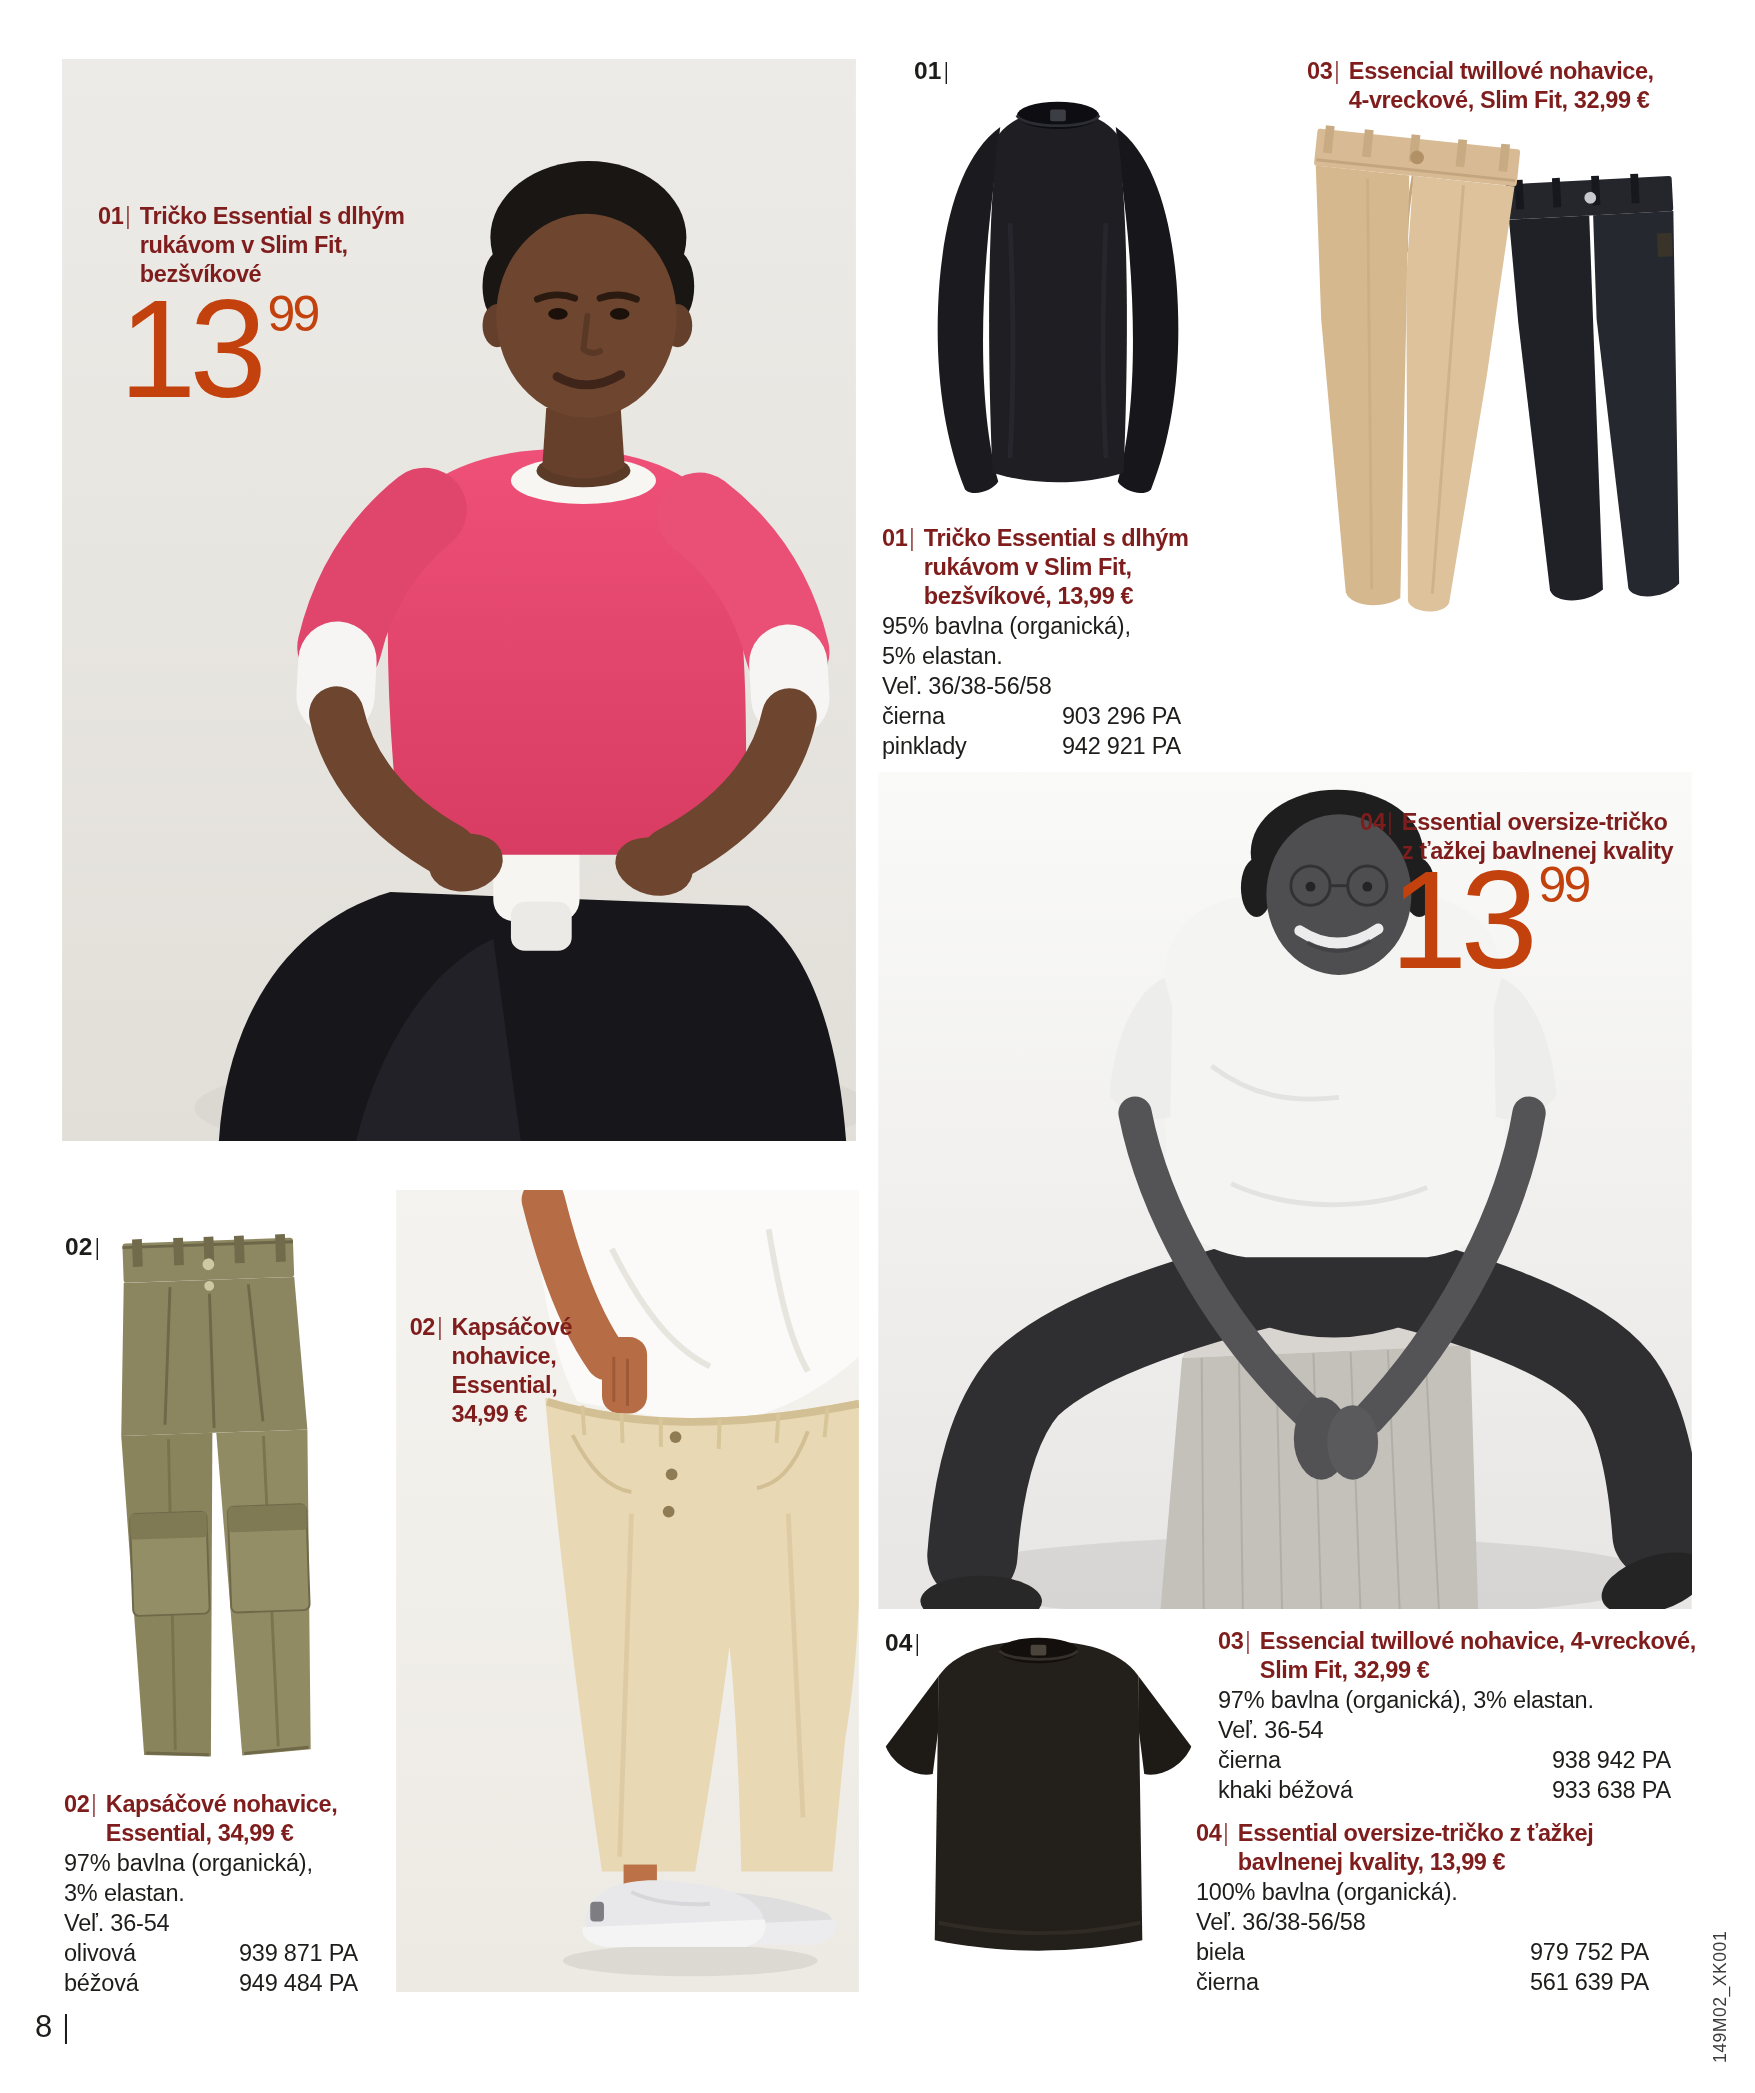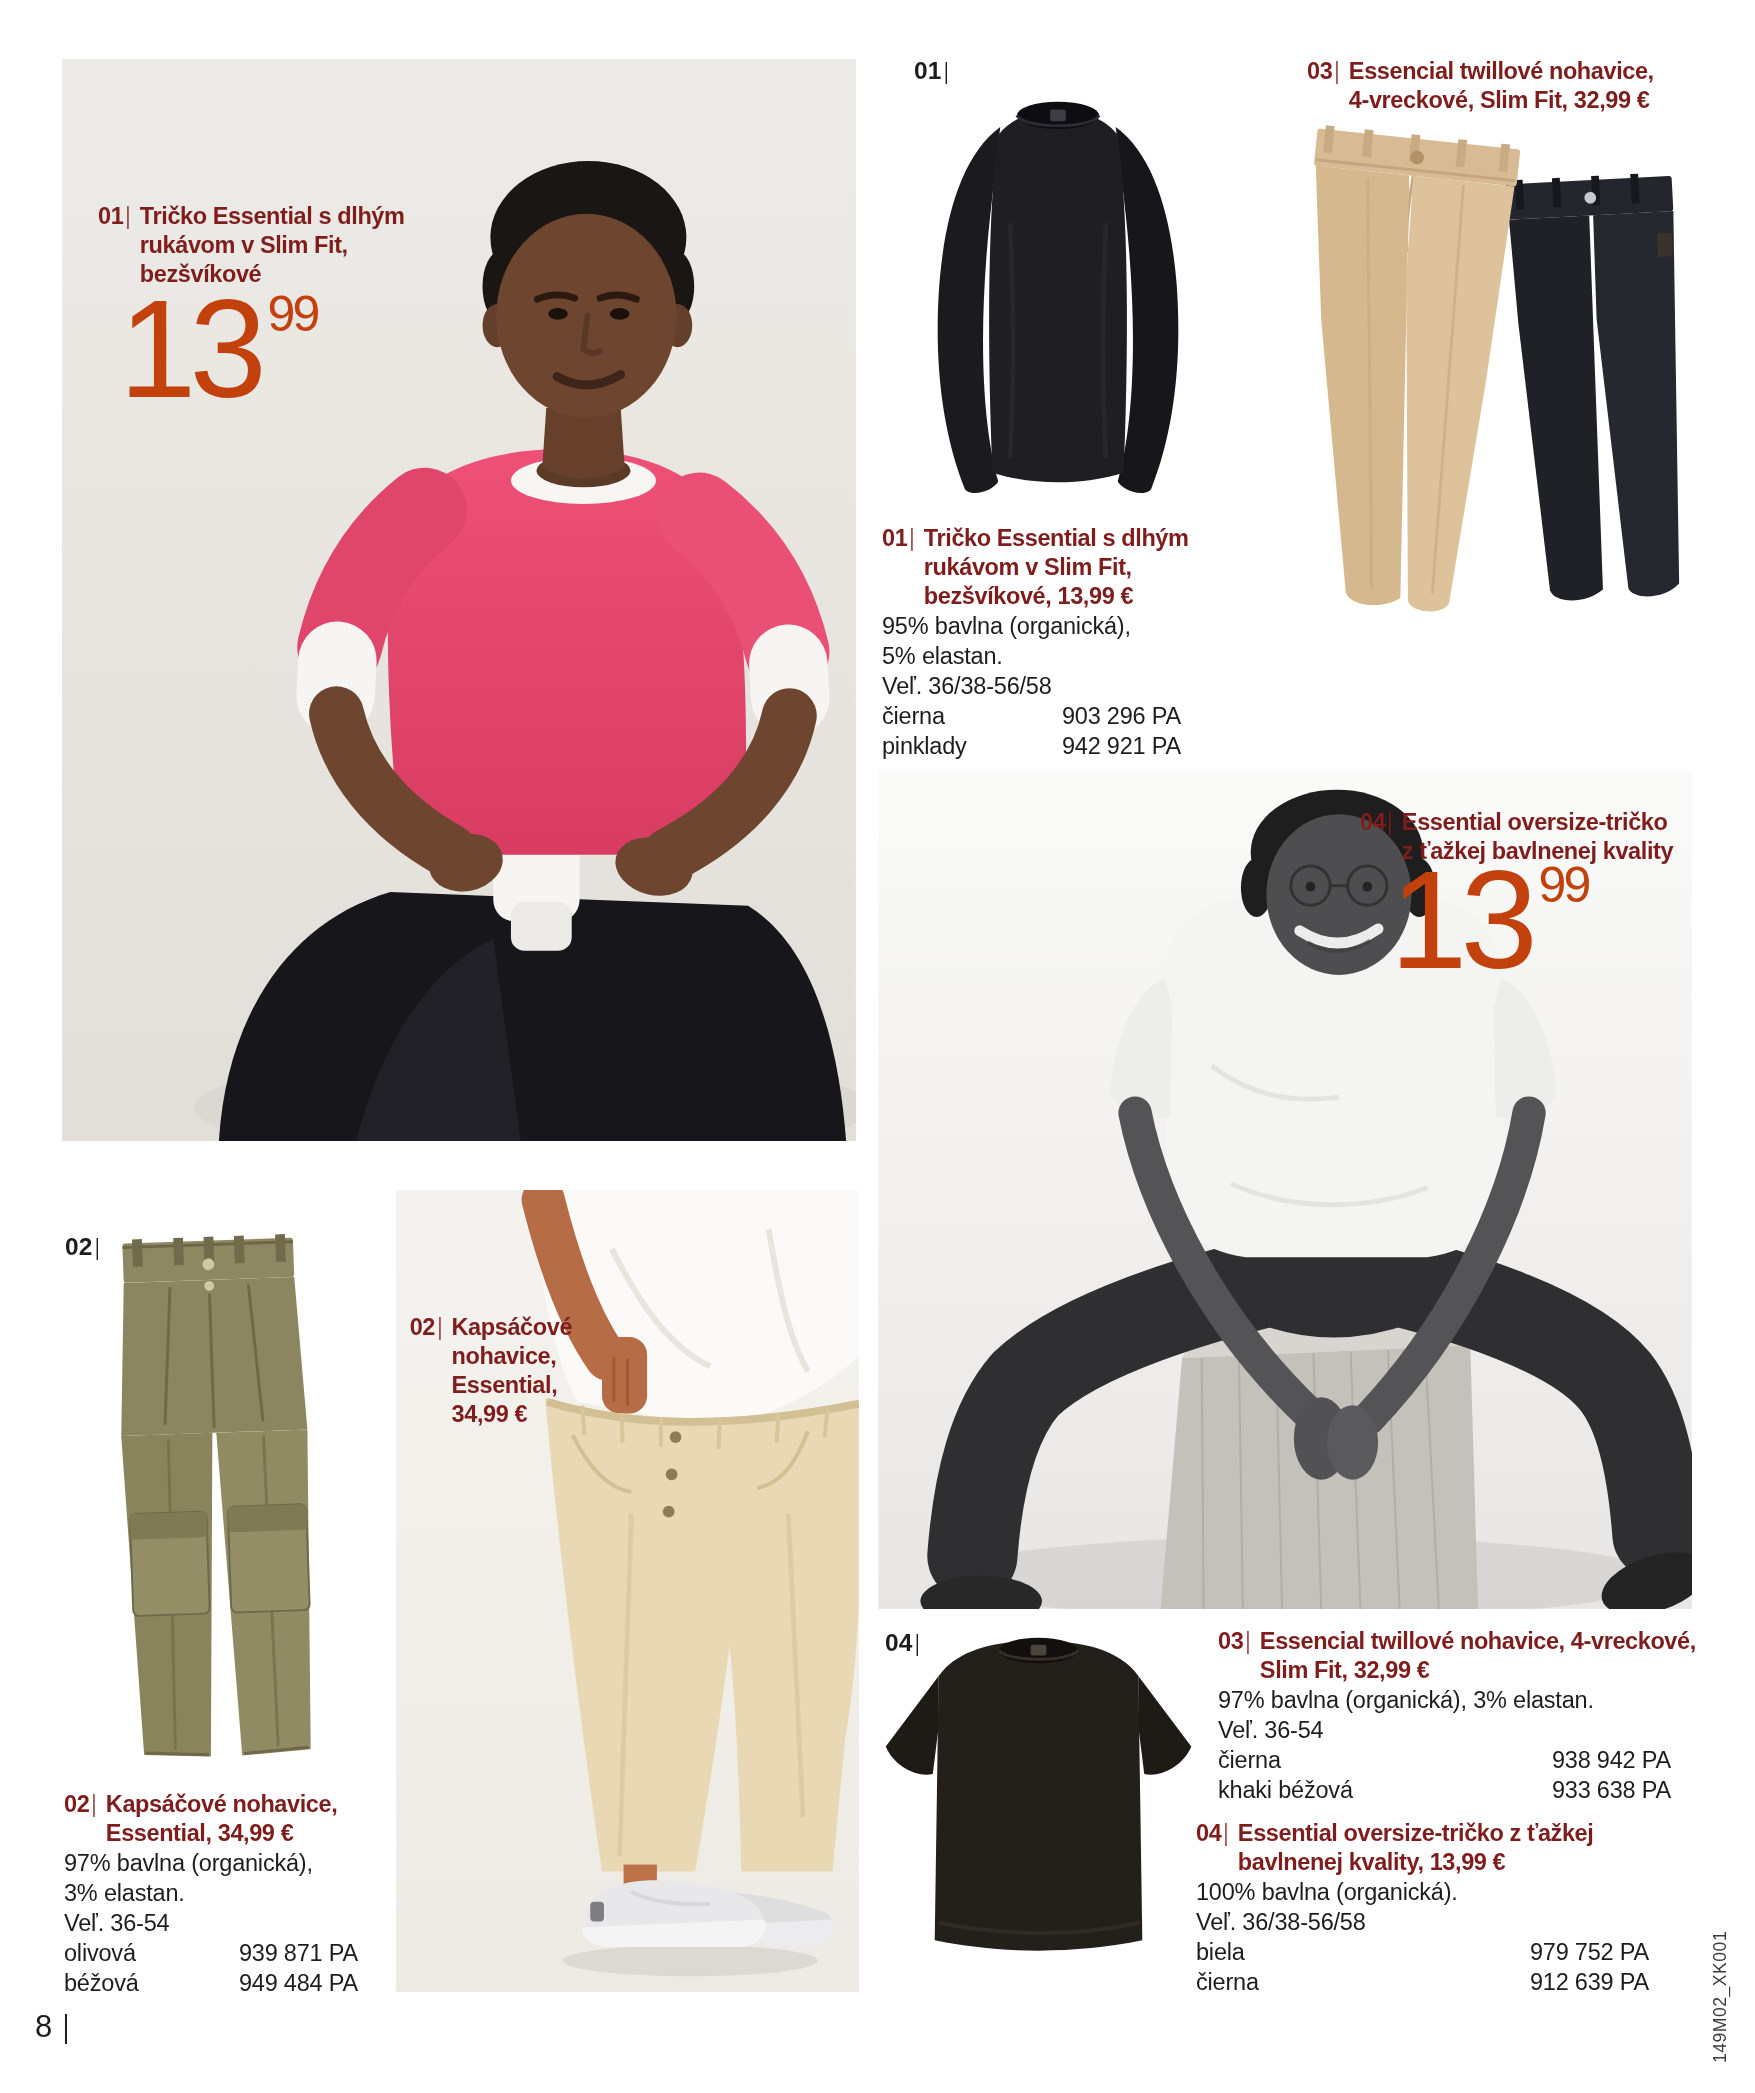--- a/index.html
+++ b/index.html
@@ -436,21 +436,21 @@
       <div>100% bavlna (organická).</div>
       <div>Veľ. 36/38-56/58</div>
     </div>
     <div class="rows">
       <div class="row">
           <span>biela</span>
           <span>979 752 PA</span>
         </div>
       <div class="row">
           <span>čierna</span>
-          <span>912 639 PA</span>
+          <span>561 639 PA</span>
         </div>
     </div>
   </div>
 
   <div class="pagenum">
     <span>8</span>
       <span class="bar">|</span>
   </div>
   <div class="vcode">149M02_XK001</div>
 

